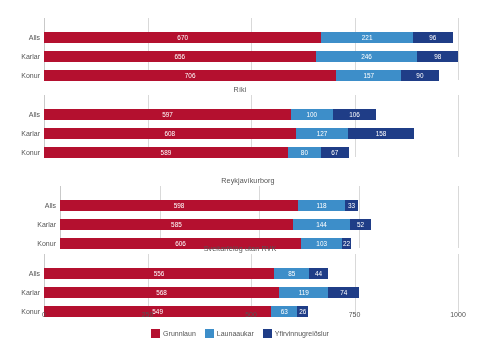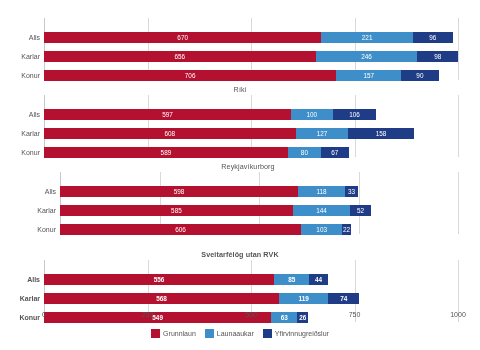--- a/index.html
+++ b/index.html
@@ -138,21 +138,21 @@
           <div class="row" style="top: 52px;">
             <div class="row-label">Konur</div>
             <div class="bar" style="width: 100%;">
               <div class="seg" style="left: 0%; width: 58.9%; background: rgb(180, 16, 47);">589</div>
               <div class="seg" style="left: 58.9%; width: 8%; background: rgb(61, 142, 201);">80</div>
               <div class="seg" style="left: 66.9%; width: 6.7%; background: rgb(31, 61, 135);">67</div>
             </div>
           </div>
         </div>
       </div>
-      <div class="panel" style="top: 162px; height: 72px; margin-left: 16px;">
+      <div class="panel" style="top: 176px; height: 72px; margin-left: 16px;">
         <div class="panel-title">Reykjavíkurborg</div>
         <div class="plot">
           <div class="gridline axis0" style="left: 0%;"></div>
           <div class="gridline" style="left: 25%;"></div>
           <div class="gridline" style="left: 50%;"></div>
           <div class="gridline" style="left: 75%;"></div>
           <div class="gridline" style="left: 100%;"></div>
           <div class="row" style="top: 14px;">
             <div class="row-label">Alls</div>
             <div class="bar" style="width: 100%;">
@@ -172,21 +172,21 @@
           <div class="row" style="top: 52px;">
             <div class="row-label">Konur</div>
             <div class="bar" style="width: 100%;">
               <div class="seg" style="left: 0%; width: 60.6%; background: rgb(180, 16, 47);">606</div>
               <div class="seg" style="left: 60.6%; width: 10.3%; background: rgb(61, 142, 201);">103</div>
               <div class="seg" style="left: 70.9%; width: 2.2%; background: rgb(31, 61, 135);">22</div>
             </div>
           </div>
         </div>
       </div>
-      <div class="panel" style="top: 250px; height: 72px; font-weight: bold;">
+      <div class="panel" style="top: 244px; height: 72px;">
         <div class="panel-title">Sveitarfélög utan RVK</div>
         <div class="plot">
           <div class="gridline axis0" style="left: 0%;"></div>
           <div class="gridline" style="left: 25%;"></div>
           <div class="gridline" style="left: 50%;"></div>
           <div class="gridline" style="left: 75%;"></div>
           <div class="gridline" style="left: 100%;"></div>
           <div class="row" style="top: 14px;">
             <div class="row-label">Alls</div>
             <div class="bar" style="width: 100%;">

